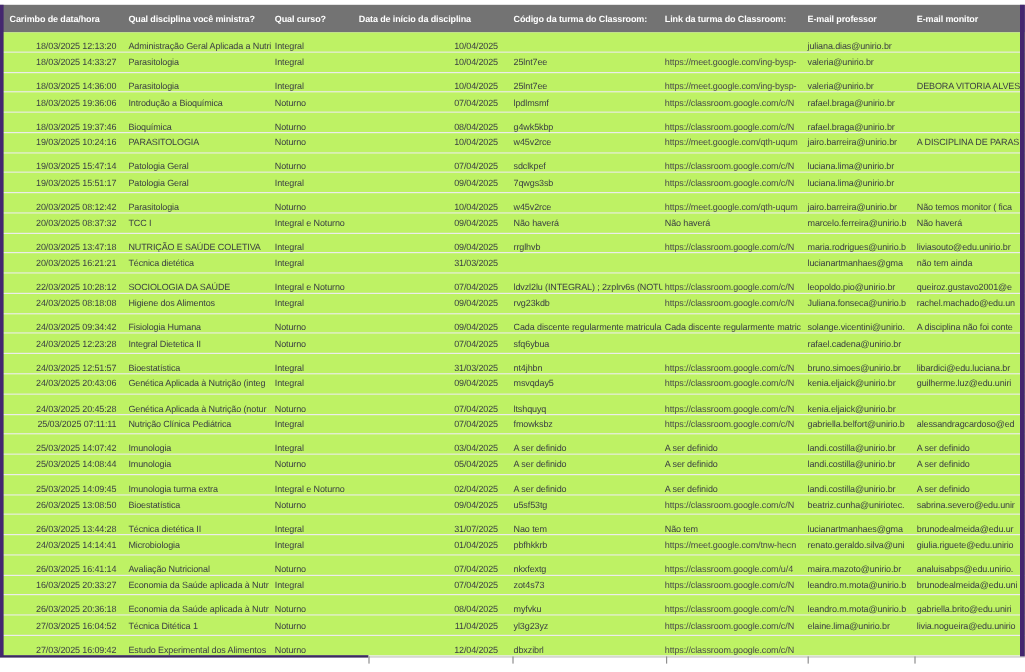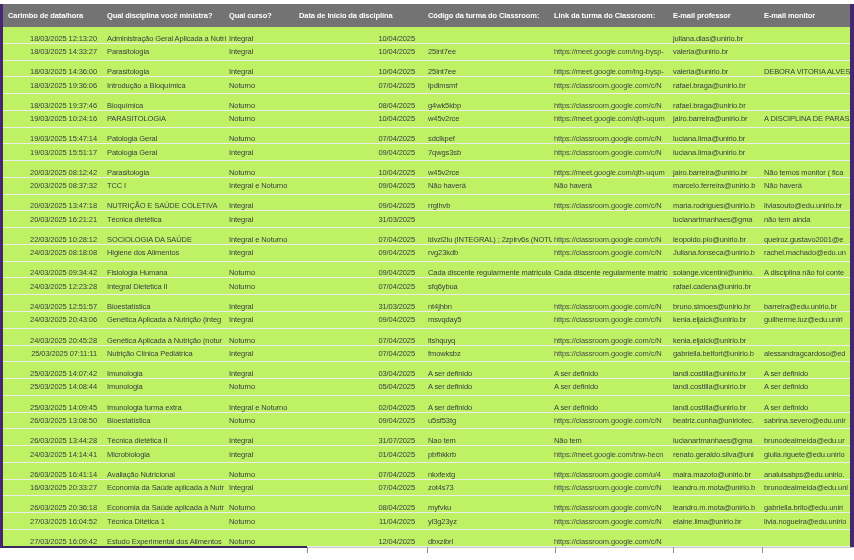--- a/index.html
+++ b/index.html
@@ -211,21 +211,21 @@
         <div class="cell c7"></div>
       </div>
       <div class="row band">
         <div class="cell c0">24/03/2025 12:51:57</div>
         <div class="cell c1">Bioestatística</div>
         <div class="cell c2">Integral</div>
         <div class="cell c3">31/03/2025</div>
         <div class="cell c4">nt4jhbn</div>
         <div class="cell c5 u">https://classroom.google.com/c/N</div>
         <div class="cell c6">bruno.simoes@unirio.br</div>
-        <div class="cell c7">barreira@edu.unirio.br</div>
+        <div class="cell c7">libardici@edu.luciana.br</div>
       </div>
       <div class="row">
         <div class="cell c0">24/03/2025 20:43:06</div>
         <div class="cell c1">Genética Aplicada à Nutrição (integ</div>
         <div class="cell c2">Integral</div>
         <div class="cell c3">09/04/2025</div>
         <div class="cell c4">msvqday5</div>
         <div class="cell c5 u">https://classroom.google.com/c/N</div>
         <div class="cell c6">kenia.eljaick@unirio.br</div>
         <div class="cell c7">guilherme.luz@edu.uniri</div>

